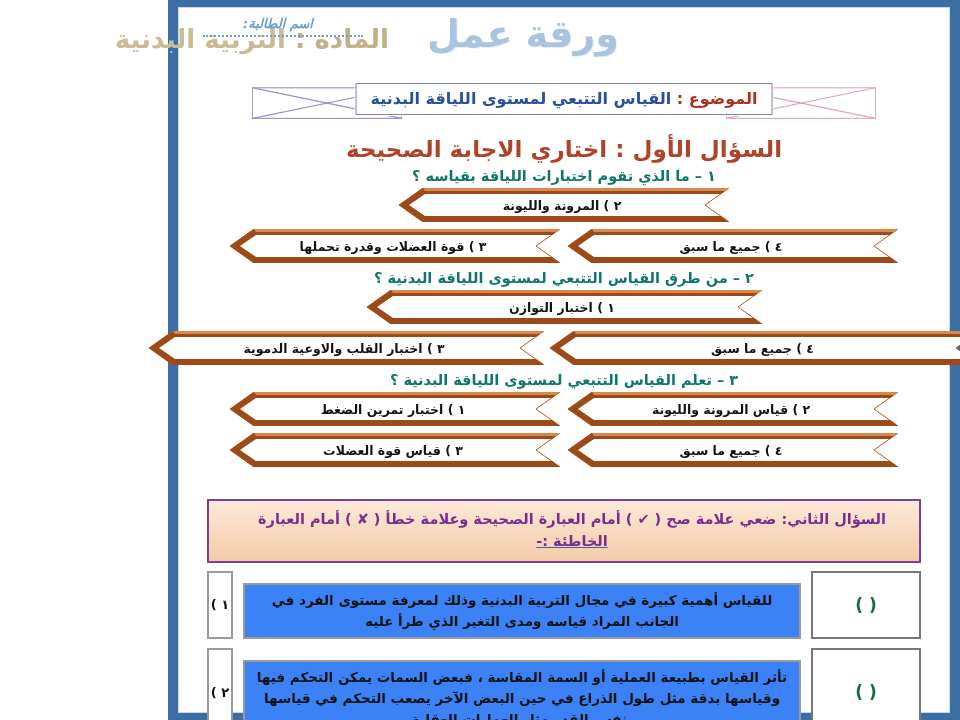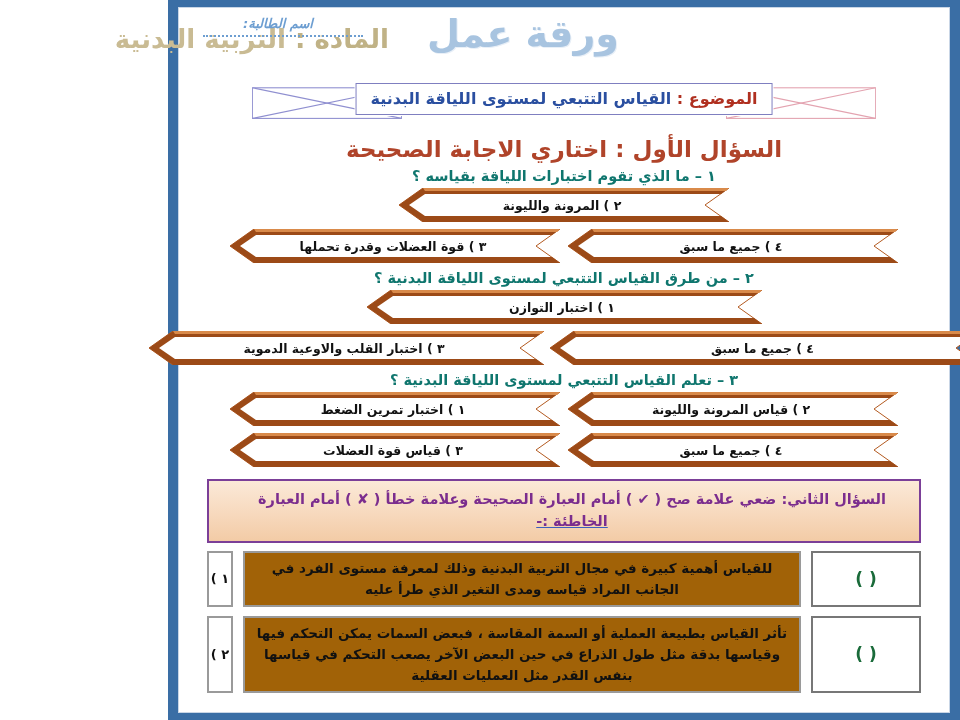--- a/index.html
+++ b/index.html
@@ -179,21 +179,21 @@
     z-index: 2;
   }
 
   
   .w-sm { width: 330px; }
   .w-lg { width: 395px; }
   .w-xl { width: 430px; }
 
   
   .s2-wrap {
-    margin: 12px 28px 8px 28px;
+    margin: 32px 28px 8px 28px;
     border: 2px solid #7b3f98;
     background: linear-gradient(180deg, #fbe9d8 0%, #f7d9bd 55%, #f3cba6 100%);
     padding: 7px 12px 8px 28px;
     box-sizing: border-box;
   }
   .s2-text {
     text-align: center;
     font-size: 14.5px;
     font-weight: bold;
     color: #7b2d8e;
@@ -221,31 +221,32 @@
     align-items: center;
     justify-content: center;
     font-size: 13px;
     font-weight: bold;
     color: #111111;
     box-sizing: border-box;
   }
   .st-text {
     flex: 1 1 auto;
     border: 2px solid #9a9a9a;
-    background: #a16207;
+    background: #3b82f6;
     box-sizing: border-box;
     display: flex;
     align-items: center;
     padding: 5px 10px;
     font-size: 13.5px;
     font-weight: bold;
     color: #111111;
     line-height: 1.55;
     text-align: center;
     justify-content: center;
+    margin-top: 12px;
   }
   .st-answer {
     flex: 0 0 110px;
     width: 110px;
     border: 2px solid #777777;
     background: #ffffff;
     display: flex;
     align-items: center;
     justify-content: center;
     font-size: 17px;

